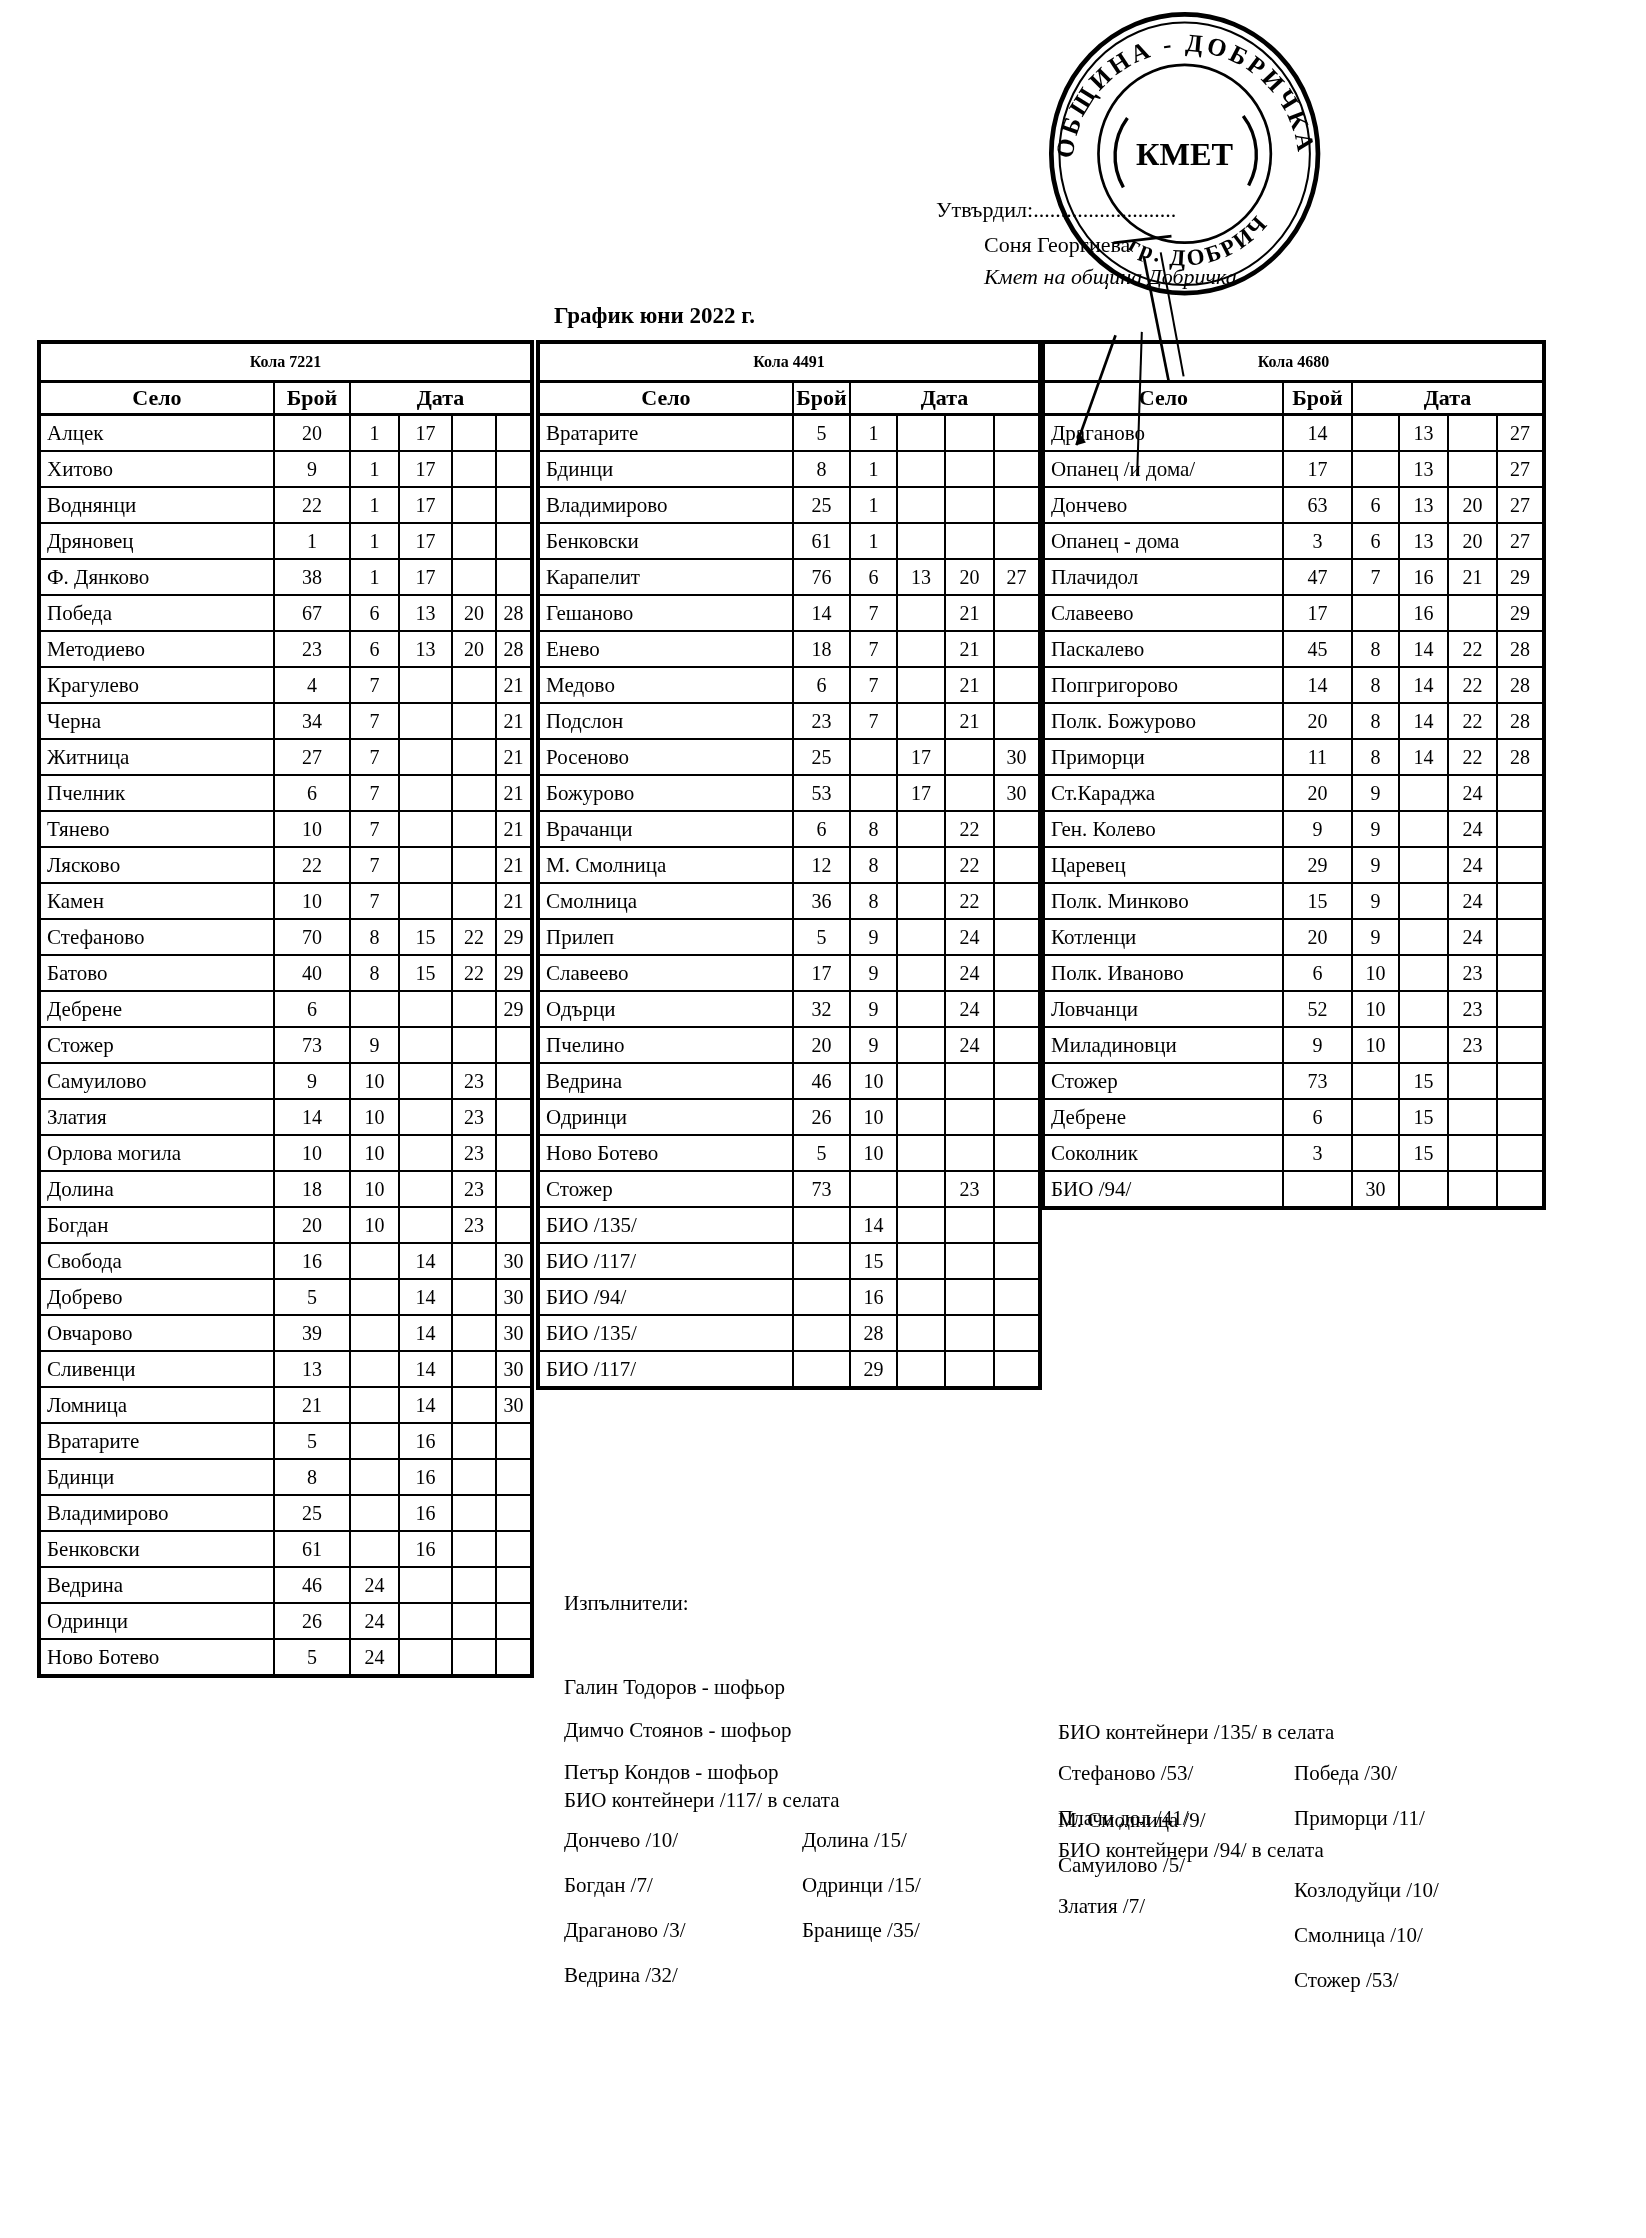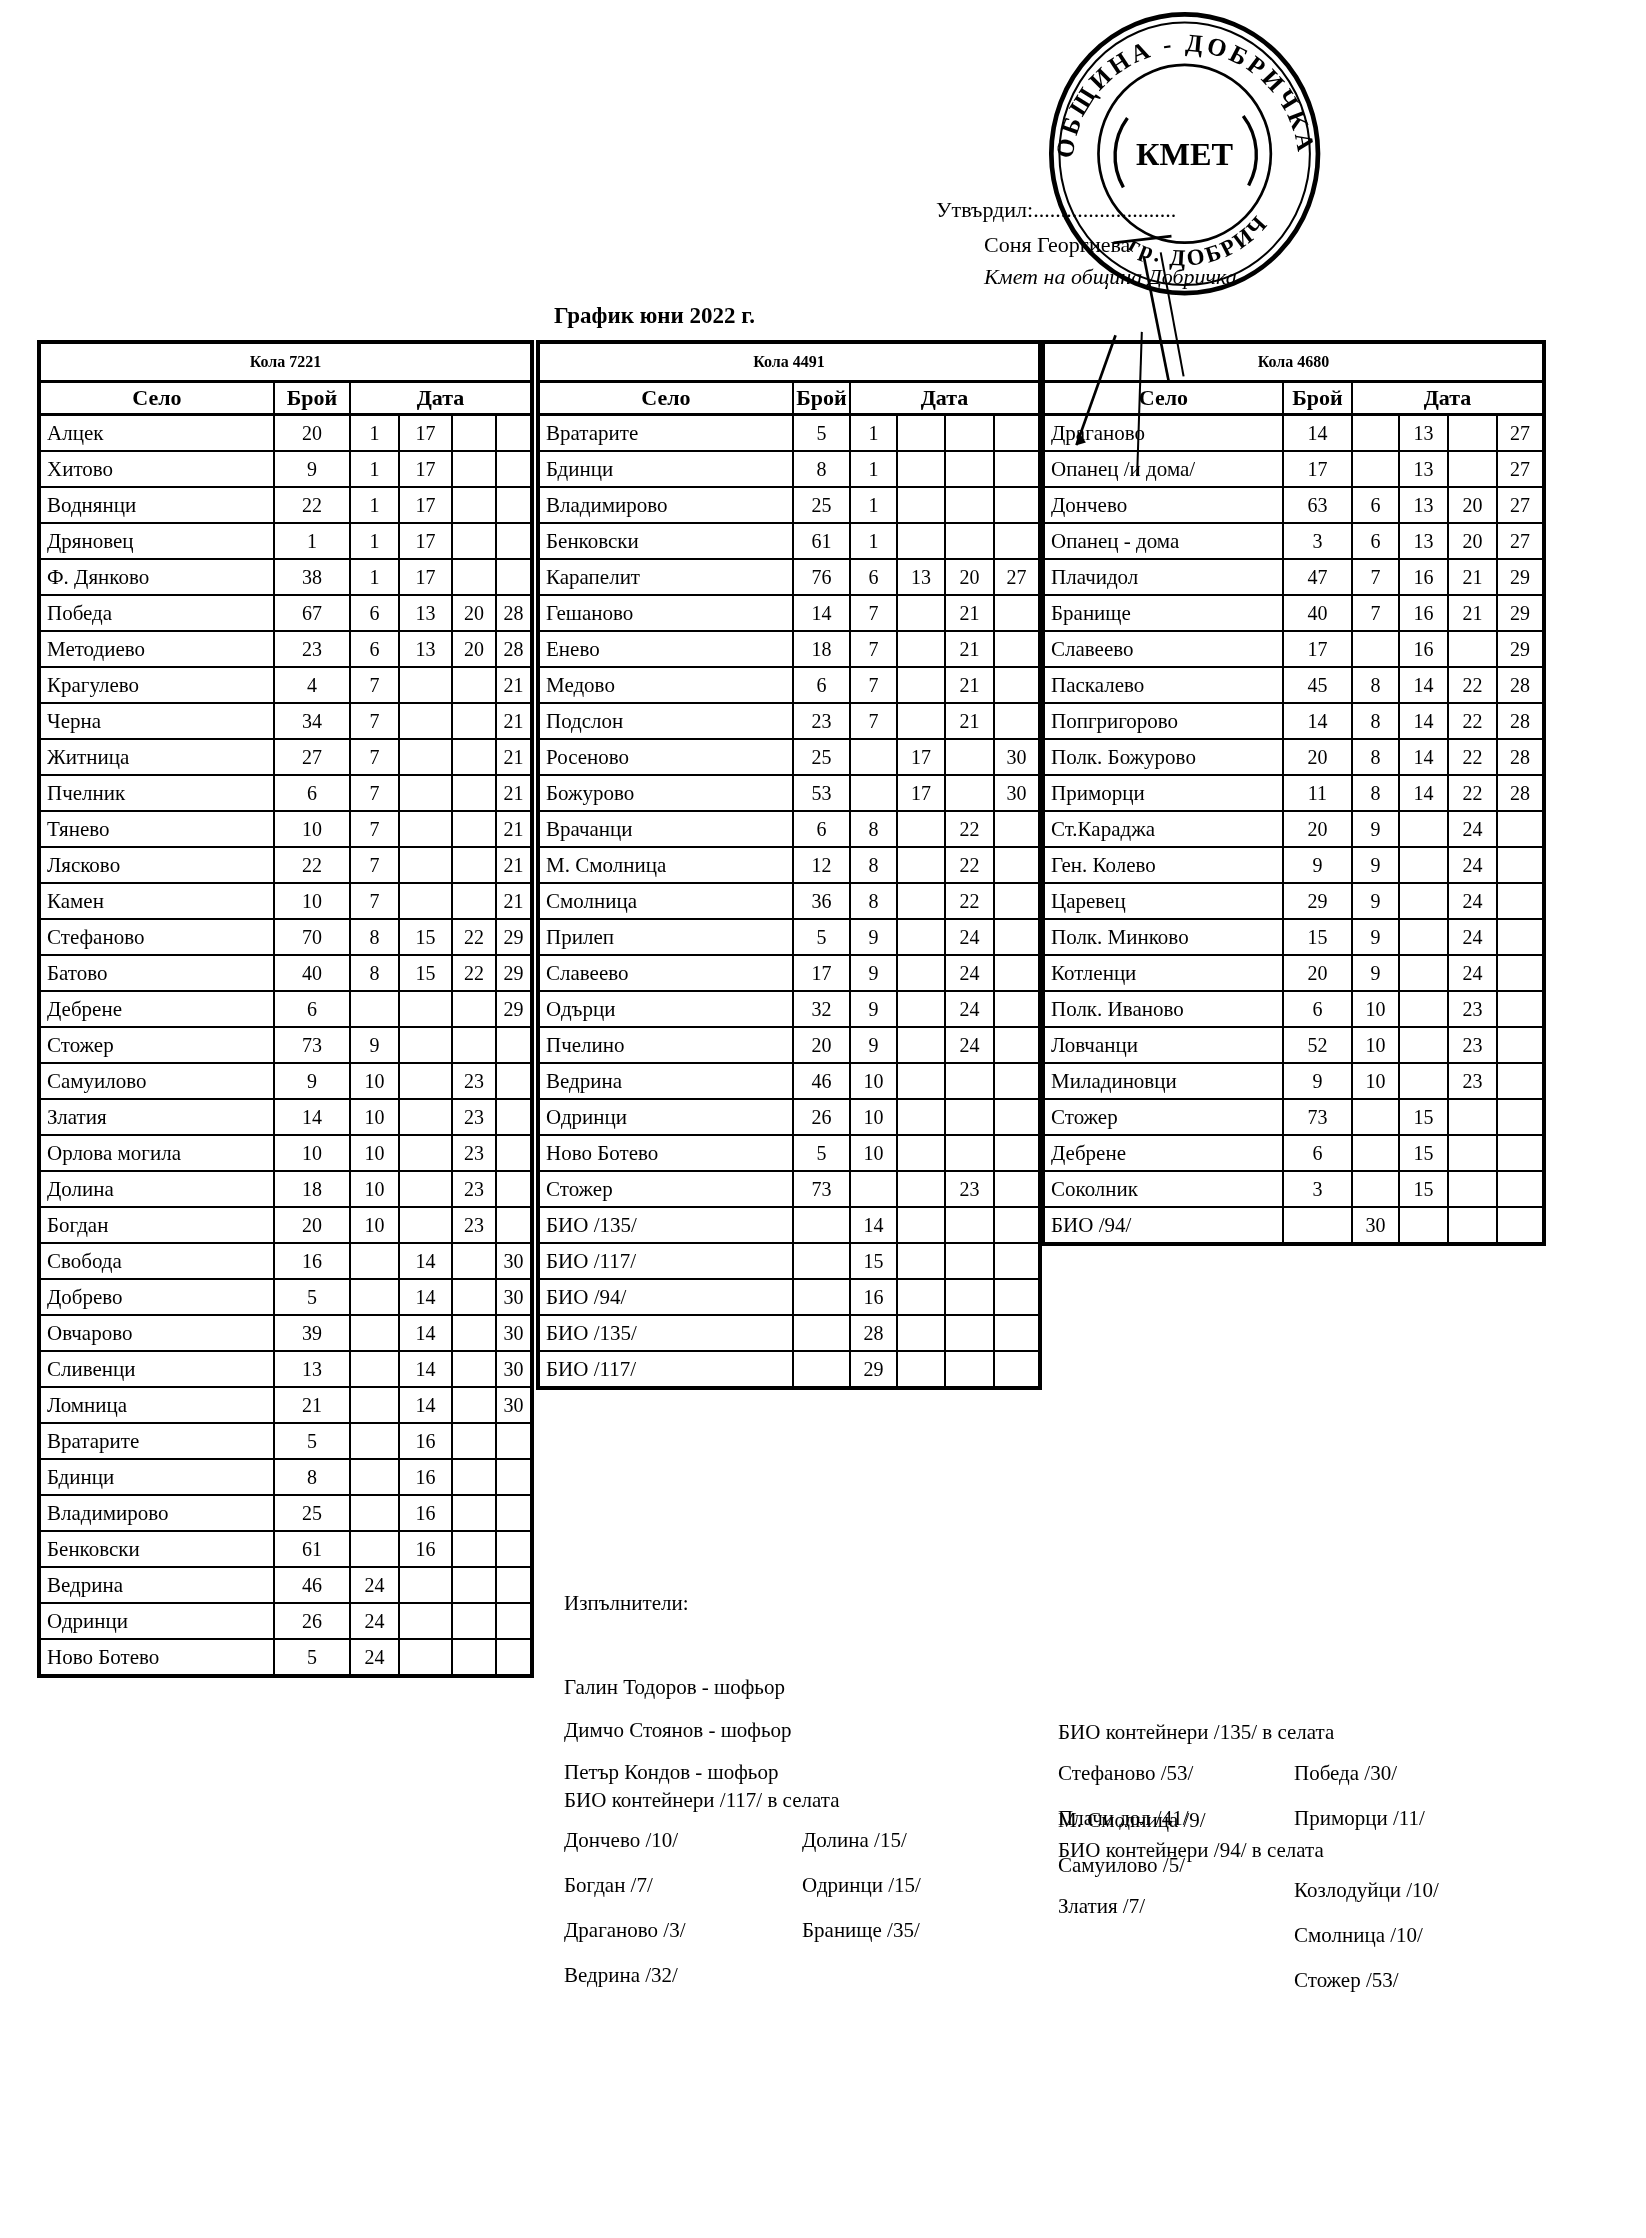--- a/index.html
+++ b/index.html
@@ -662,28 +662,20 @@
         </tr>
         <tr>
           <td class="v">Плачидол</td>
           <td class="n">47</td>
           <td class="n">7</td>
           <td class="n">16</td>
           <td class="n">21</td>
           <td class="n">29</td>
         </tr>
         <tr>
-          <td class="v">Бранище</td>
-          <td class="n">40</td>
-          <td class="n">7</td>
-          <td class="n">16</td>
-          <td class="n">21</td>
-          <td class="n">29</td>
-        </tr>
-        <tr>
           <td class="v">Славеево</td>
           <td class="n">17</td>
           <td class="n"></td>
           <td class="n">16</td>
           <td class="n"></td>
           <td class="n">29</td>
         </tr>
         <tr>
           <td class="v">Паскалево</td>
           <td class="n">45</td>

